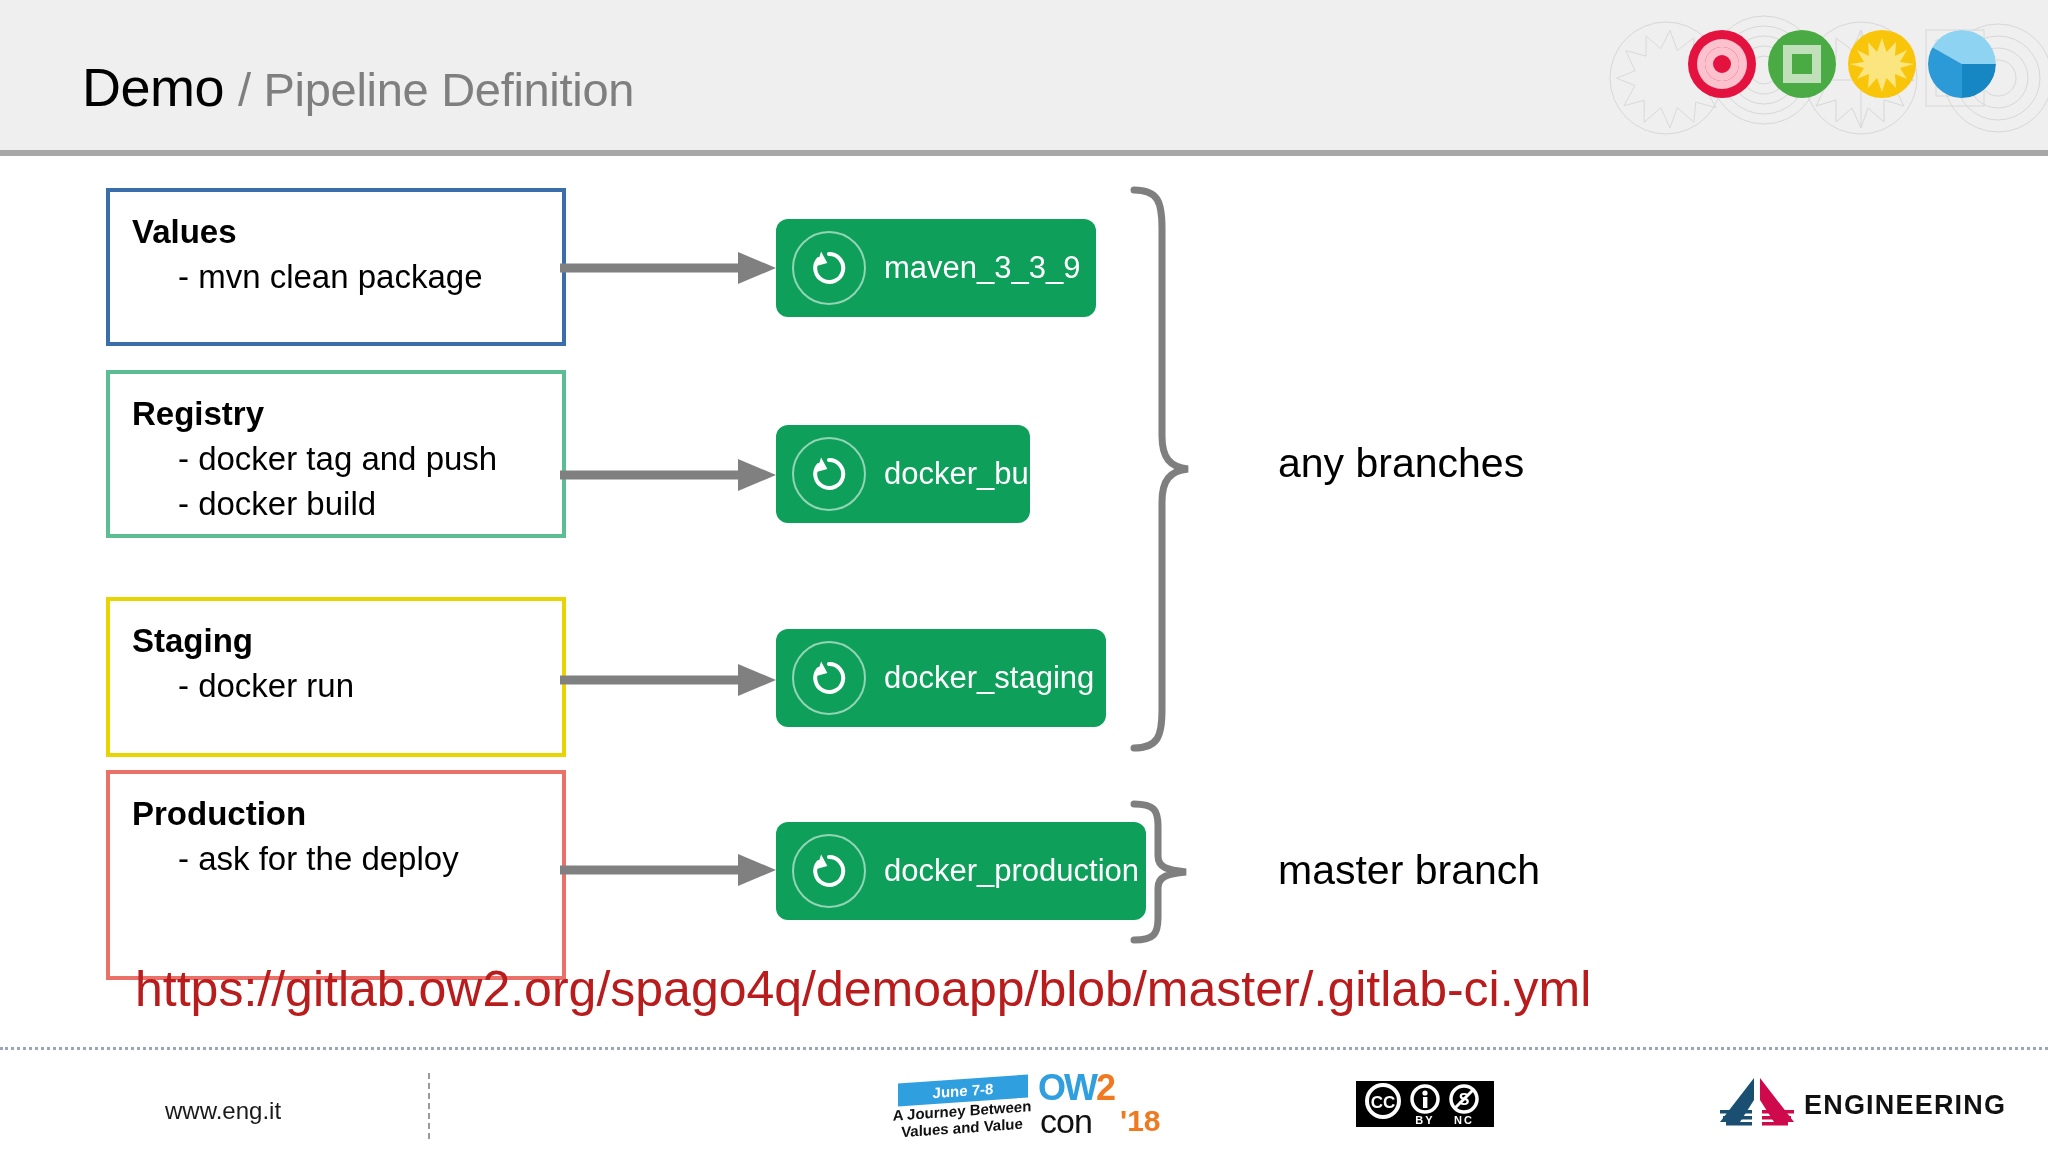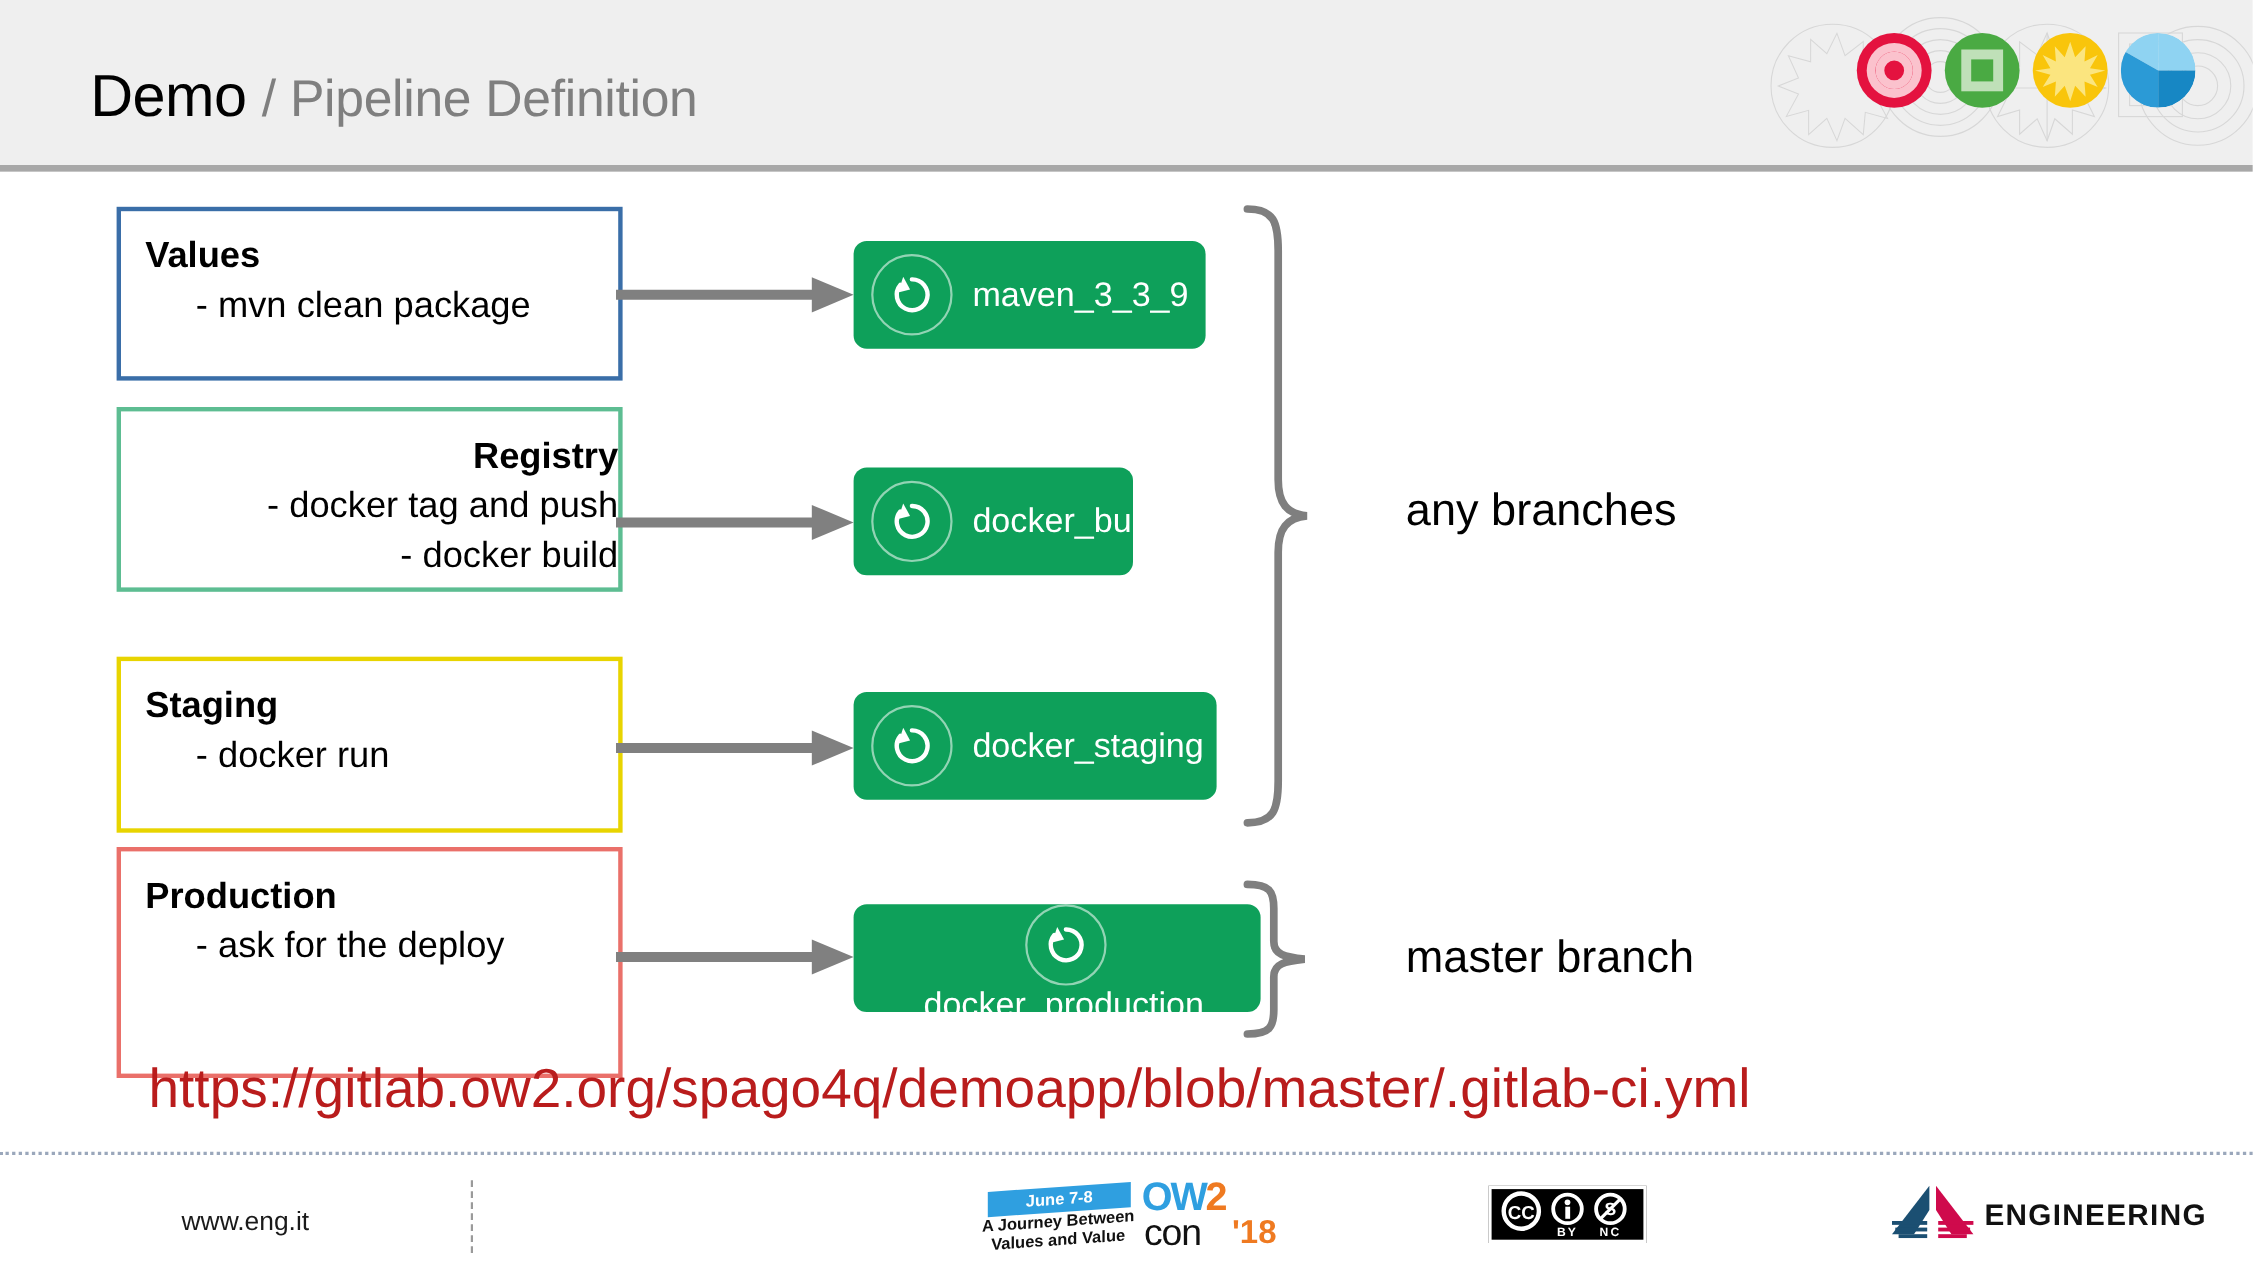--- a/index.html
+++ b/index.html
@@ -359,21 +359,21 @@
       </svg>
     </div>
   </div>
 </div>
 
 <div class="stage-box" style="left:106px; top:188px; width:460px; height:158px; border:4px solid #3a6ea8;">
   <div class="stage-title">Values</div>
   <div class="stage-item">- mvn clean package</div>
 </div>
 
-<div class="stage-box" style="left:106px; top:370px; width:460px; height:168px; border:4px solid #5dbd92;text-align:right;">
+<div class="stage-box" style="left:106px; top:370px; width:460px; height:168px; border:4px solid #5dbd92;">
   <div class="stage-title">Registry</div>
   <div class="stage-item">- docker tag and push</div>
   <div class="stage-item">- docker build</div>
 </div>
 
 <div class="stage-box" style="left:106px; top:597px; width:460px; height:160px; border:4px solid #e8d400;">
   <div class="stage-title">Staging</div>
   <div class="stage-item">- docker run</div>
 </div>
 
@@ -422,21 +422,21 @@
 <div class="job-node" style="left:776px; top:629px; width:330px;">
   <span class="job-icon">
     <svg width="44" height="44" viewBox="0 0 44 44">
       <path d="M22 8 A14 14 0 1 1 11.5 13" fill="none" stroke="#ffffff" stroke-width="4" stroke-linecap="round"></path>
       <polygon points="11.5,6 11.5,21 21,15" fill="#ffffff" transform="rotate(18 14 14)"></polygon>
     </svg>
   </span>
   <span class="job-label">docker_staging</span>
 </div>
 
-<div class="job-node" style="left:776px; top:822px; width:370px;flex-direction:column;">
+<div class="job-node" style="left:776px; top:822px; width:370px;">
   <span class="job-icon">
     <svg width="44" height="44" viewBox="0 0 44 44">
       <path d="M22 8 A14 14 0 1 1 11.5 13" fill="none" stroke="#ffffff" stroke-width="4" stroke-linecap="round"></path>
       <polygon points="11.5,6 11.5,21 21,15" fill="#ffffff" transform="rotate(18 14 14)"></polygon>
     </svg>
   </span>
   <span class="job-label">docker_production</span>
 </div>
 
 <svg class="brace" style="left:1128px; top:186px;" width="66" height="566" viewBox="0 0 66 566">

